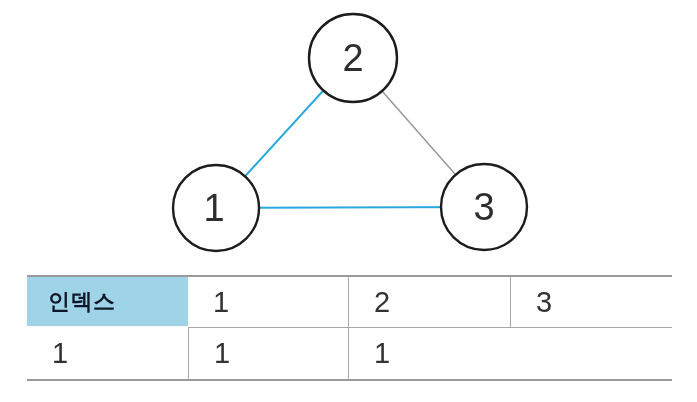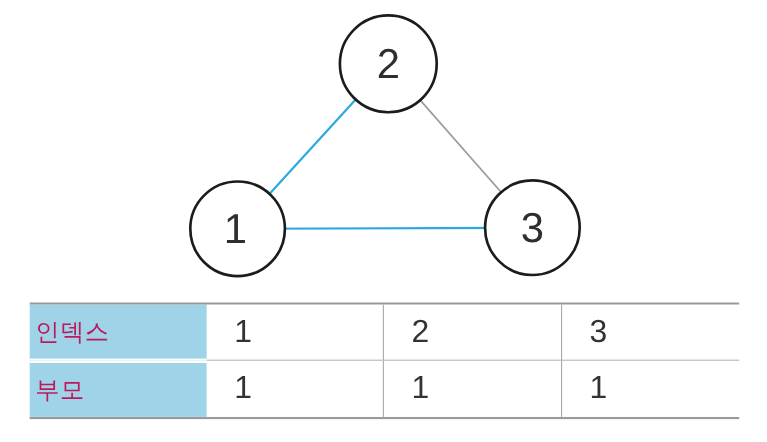--- a/index.html
+++ b/index.html
@@ -46,24 +46,24 @@
     grid-template-columns: 161px 160px 162px 162px;
     height: 51px;
   }
   .cell {
     box-sizing: border-box;
     display: flex;
     align-items: center;
   }
   .th {
     background: #9fd4e8;
-    font-weight: normal;
+    font-weight: bold;
     font-size: 22px;
-    color: #be185d;
-    padding-left: 5px;
+    color: #0f172a;
+    padding-left: 21px;
     letter-spacing: 0.5px;
   }
   .trow-first .th { border-bottom: 2px solid #ffffff; }
   .trow-last  .th { border-top: 2px solid #ffffff; }
   .td {
     background: #ffffff;
     font-size: 29px;
     color: #333333;
     padding-left: 25px;
   }
@@ -96,20 +96,19 @@
   </svg>
 
   <div class="ptable">
     <div class="trow trow-first">
       <div class="cell th">인덱스</div>
       <div class="cell td">1</div>
       <div class="cell td td-sep">2</div>
       <div class="cell td td-sep">3</div>
     </div>
     <div class="trow trow-last">
-      <div class="cell th">부모</div>
       <div class="cell td">1</div>
       <div class="cell td td-sep">1</div>
       <div class="cell td td-sep">1</div>
     </div>
   </div>
 
 </div>
 
 </body></html>

